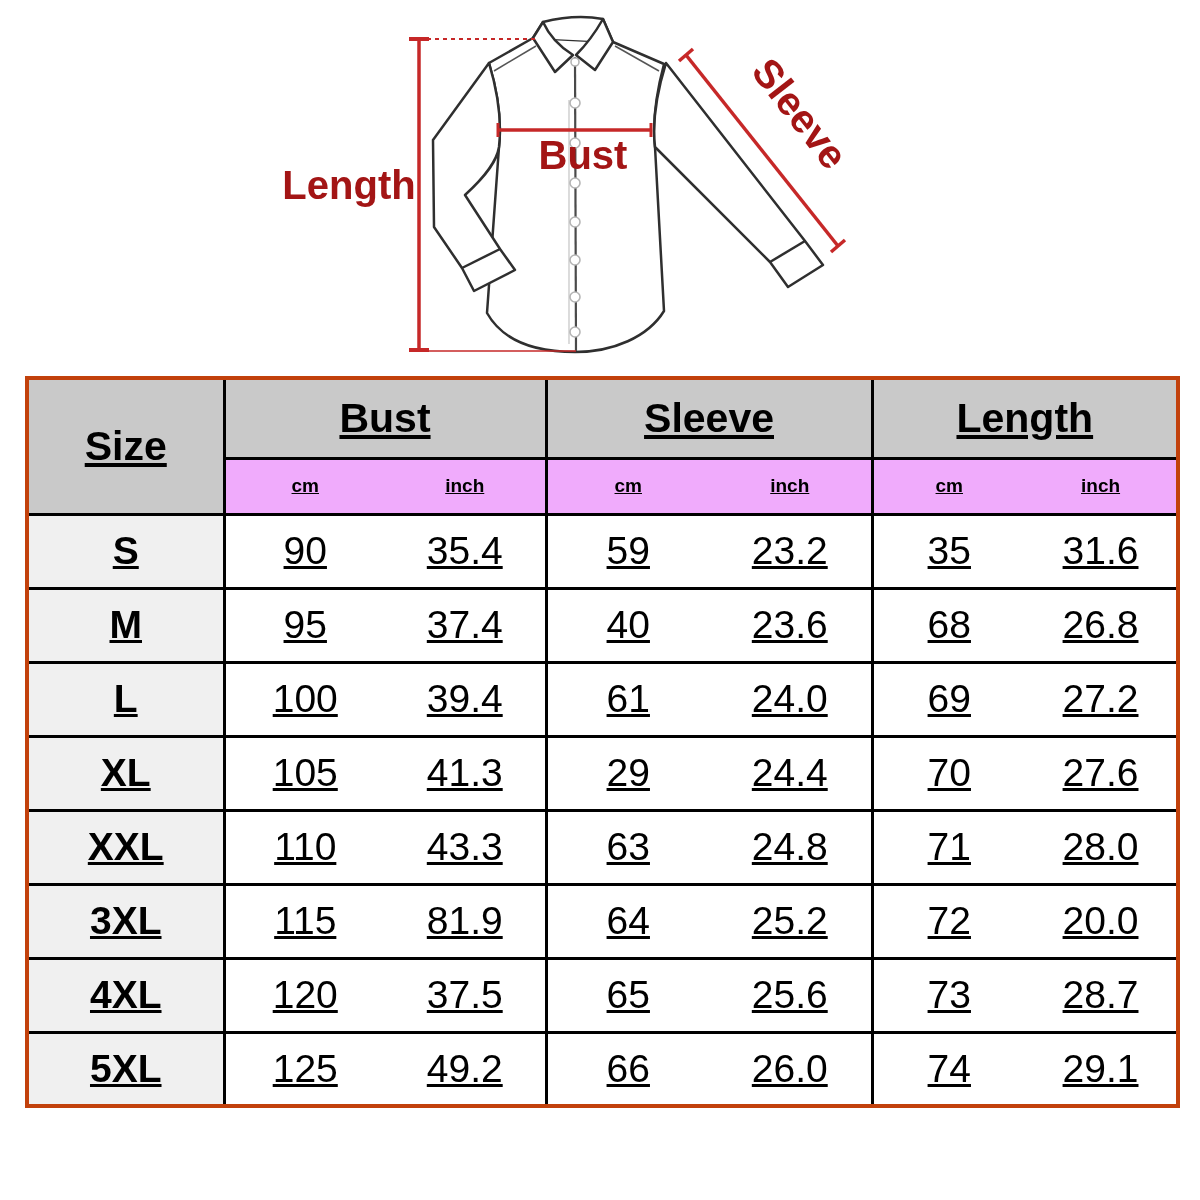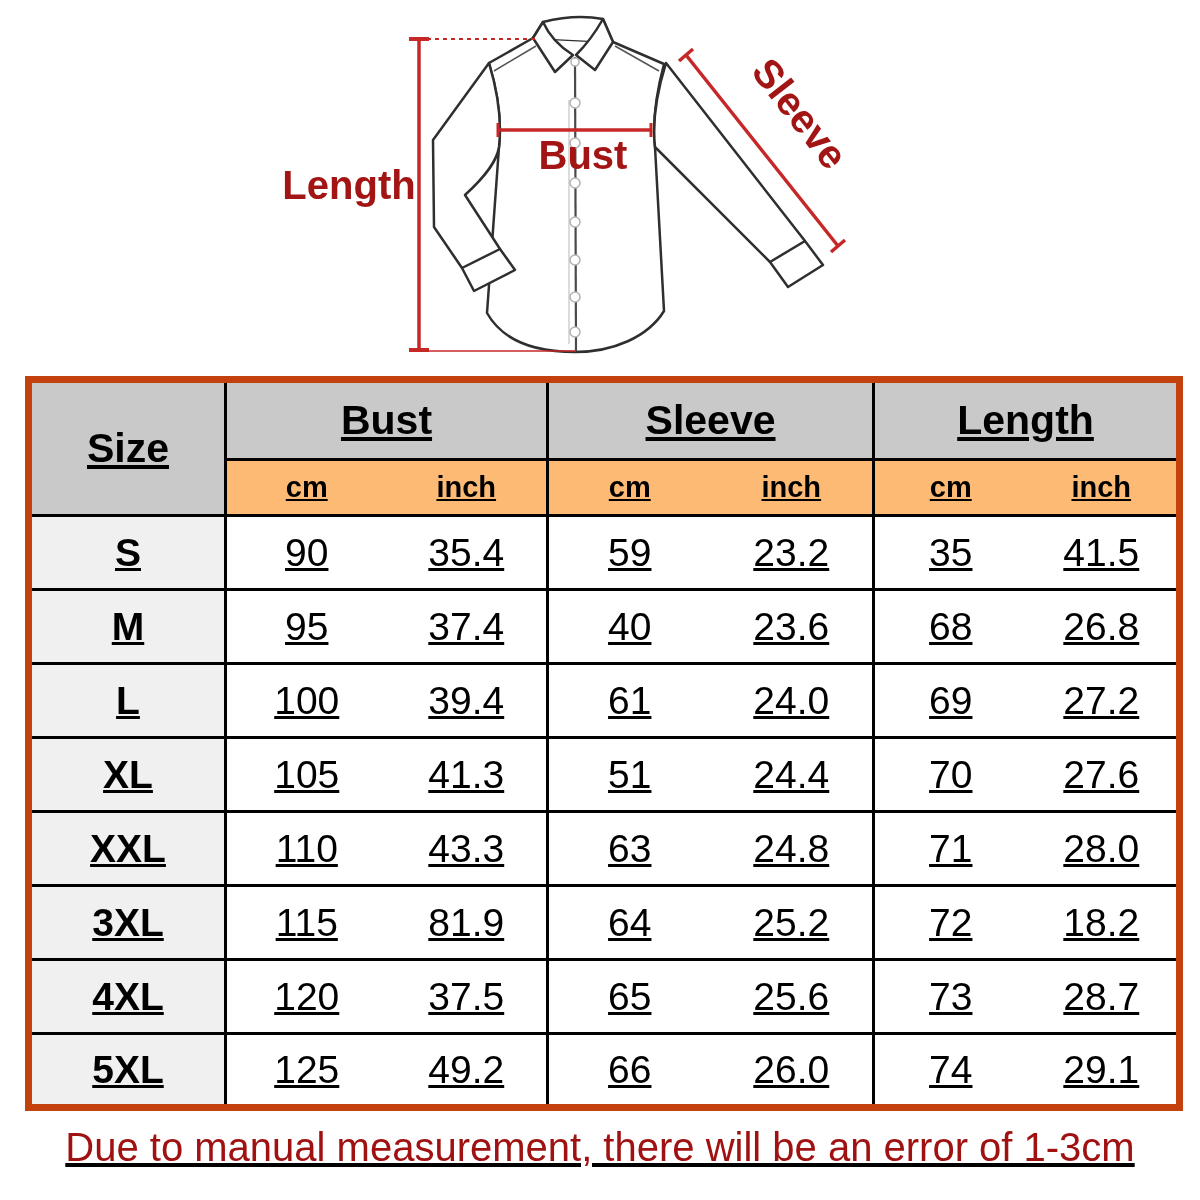--- a/index.html
+++ b/index.html
@@ -21,42 +21,42 @@
     font-size: 40px;
     fill: #a31515;
   }
 
   
   table.size-table {
     border-collapse: collapse;
     table-layout: fixed;
     margin: 0 0 0 25px;
     width: 1151px;
-    border: 7px solid #c2410c;
+    border: 4px solid #c2410c;
     color: #000;
   }
   table.size-table th, table.size-table td {
     border-bottom: 3px solid #000;
     text-align: center;
     vertical-align: middle;
     padding: 0;
     overflow: hidden;
   }
   .b-r { border-right: 3px solid #000; }
   tr.hgroups { height: 80px; }
   tr.hunits  { height: 56px; }
   tbody tr   { height: 74px; }
   th.ghead {
     background: #c9c9c9;
     font-size: 41px;
     font-weight: bold;
   }
   th.sub {
-    background: #fdba74;
-    font-size: 29px;
+    background: #f0abfc;
+    font-size: 19px;
     font-weight: bold;
     margin-top: 34px;
   }
   td.c-size {
     background: #f0f0f0;
     font-size: 39px;
     font-weight: bold;
   }
   td.val {
     background: #ffffff;
@@ -171,21 +171,21 @@
       </tr>
     </thead>
     <tbody>
       <tr>
         <td class="c-size b-r">S</td>
         <td class="val">90</td>
         <td class="val b-r">35.4</td>
         <td class="val">59</td>
         <td class="val b-r">23.2</td>
         <td class="val">35</td>
-        <td class="val">41.5</td>
+        <td class="val">31.6</td>
       </tr>
       <tr>
         <td class="c-size b-r">M</td>
         <td class="val">95</td>
         <td class="val b-r">37.4</td>
         <td class="val">40</td>
         <td class="val b-r">23.6</td>
         <td class="val">68</td>
         <td class="val">26.8</td>
       </tr>
@@ -195,42 +195,42 @@
         <td class="val b-r">39.4</td>
         <td class="val">61</td>
         <td class="val b-r">24.0</td>
         <td class="val">69</td>
         <td class="val">27.2</td>
       </tr>
       <tr>
         <td class="c-size b-r">XL</td>
         <td class="val">105</td>
         <td class="val b-r">41.3</td>
-        <td class="val">51</td>
+        <td class="val">29</td>
         <td class="val b-r">24.4</td>
         <td class="val">70</td>
         <td class="val">27.6</td>
       </tr>
       <tr>
         <td class="c-size b-r">XXL</td>
         <td class="val">110</td>
         <td class="val b-r">43.3</td>
         <td class="val">63</td>
         <td class="val b-r">24.8</td>
         <td class="val">71</td>
         <td class="val">28.0</td>
       </tr>
       <tr>
         <td class="c-size b-r">3XL</td>
         <td class="val">115</td>
         <td class="val b-r">81.9</td>
         <td class="val">64</td>
         <td class="val b-r">25.2</td>
         <td class="val">72</td>
-        <td class="val">18.2</td>
+        <td class="val">20.0</td>
       </tr>
       <tr>
         <td class="c-size b-r">4XL</td>
         <td class="val">120</td>
         <td class="val b-r">37.5</td>
         <td class="val">65</td>
         <td class="val b-r">25.6</td>
         <td class="val">73</td>
         <td class="val">28.7</td>
       </tr>
@@ -239,15 +239,14 @@
         <td class="val">125</td>
         <td class="val b-r">49.2</td>
         <td class="val">66</td>
         <td class="val b-r">26.0</td>
         <td class="val">74</td>
         <td class="val">29.1</td>
       </tr>
     </tbody>
   </table>
 
-  <div class="footnote">Due to manual measurement, there will be an error of 1-3cm</div>
 
 </div>
 
 </body></html>

